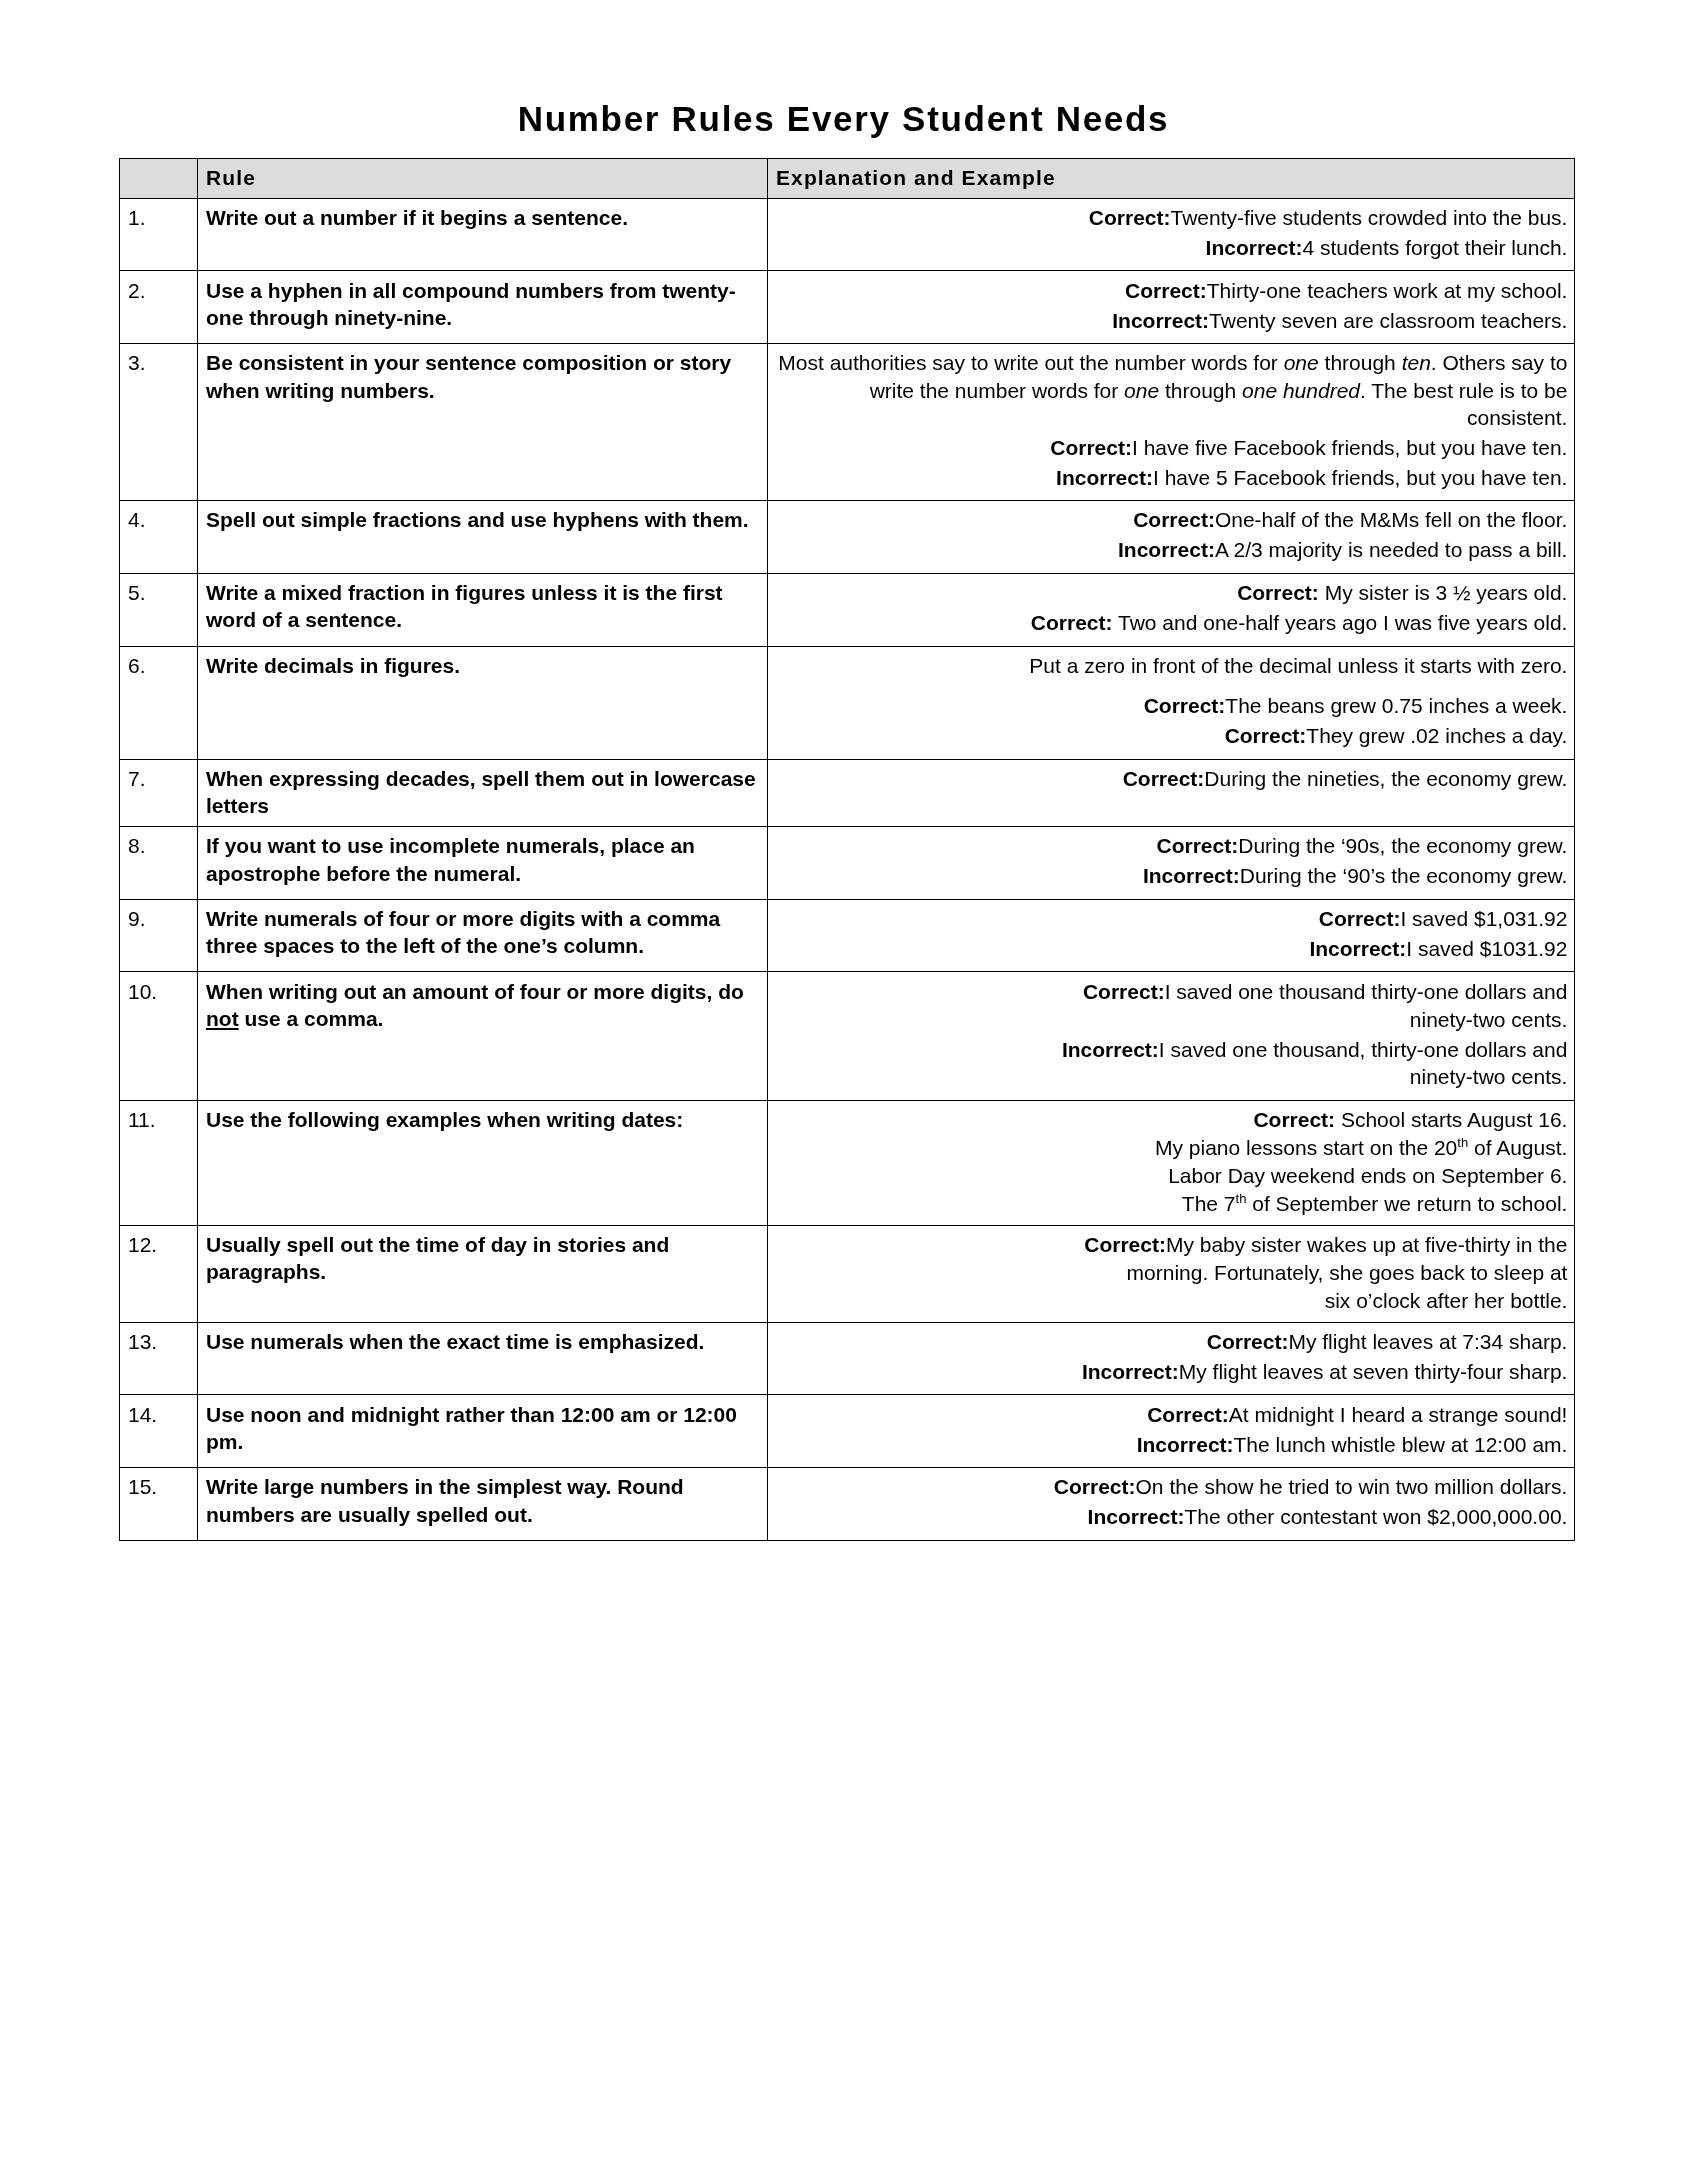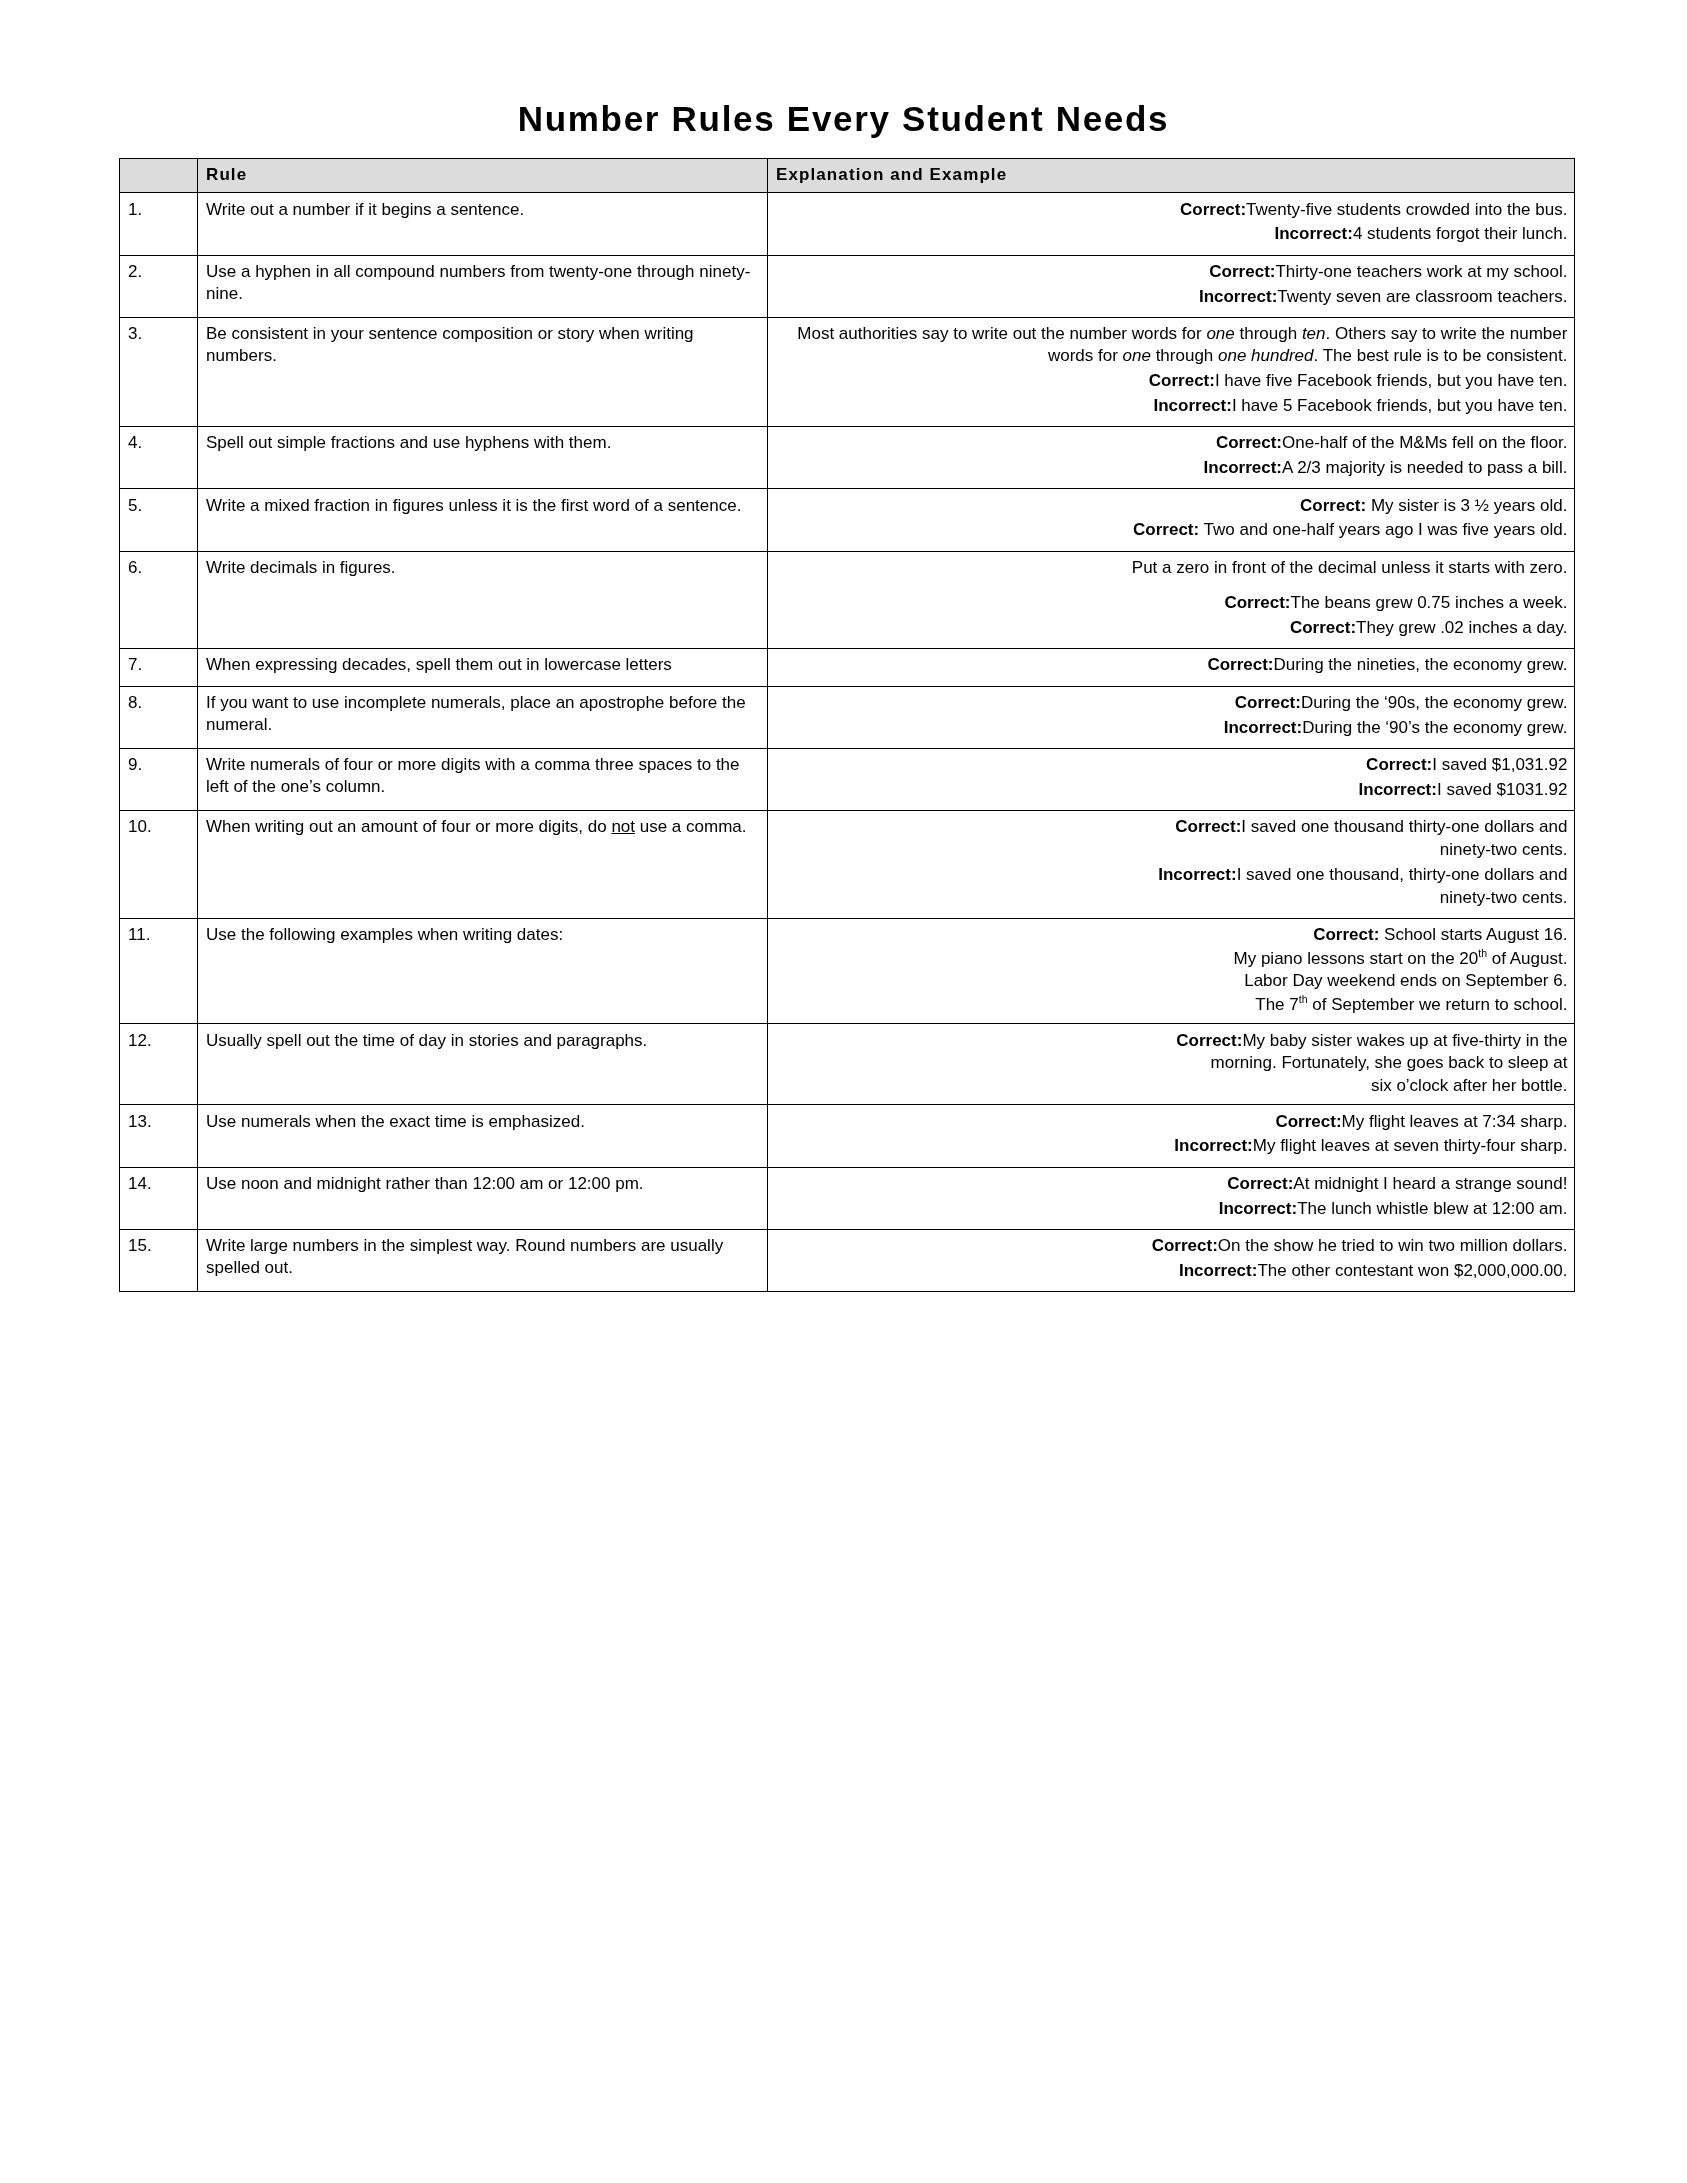--- a/index.html
+++ b/index.html
@@ -31,21 +31,21 @@
   table.rules {
     border-collapse: collapse;
     width: 1456px;
     margin: 0 auto;
     table-layout: fixed;
   }
   table.rules td, table.rules th {
     border: 1.3px solid #000000;
     vertical-align: top;
     padding: 5.3px 6.6px 6.6px 8px;
-    font-size: 17px;
+    font-size: 21px;
     line-height: 1.30;
   }
   col.c-num { width: 78px; }
   col.c-rule { width: 570px; }
   col.c-exp { width: 807px; }
 
   thead th {
     background: #dcdcdc;
     font-size: 25px;
     font-weight: bold;
@@ -58,20 +58,21 @@
   td.num {
     text-align: left;
     font-size: 20.5px;
     padding-left: 9.3px;
     padding-top: 6.6px;
   }
   td.rule {
     font-size: 21px;
     line-height: 1.38;
     padding-top: 6.6px;
+    font-weight: bold;
   }
   td.exp {
     font-size: 20px;
     line-height: 1.32;
     padding-top: 6.6px;
   }
   .lbl {
     font-weight: bold;
     display: inline-block;
   }

